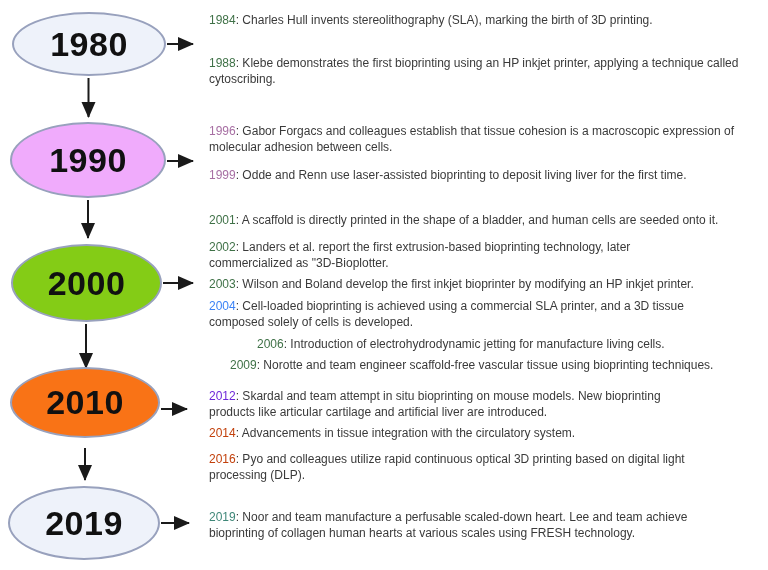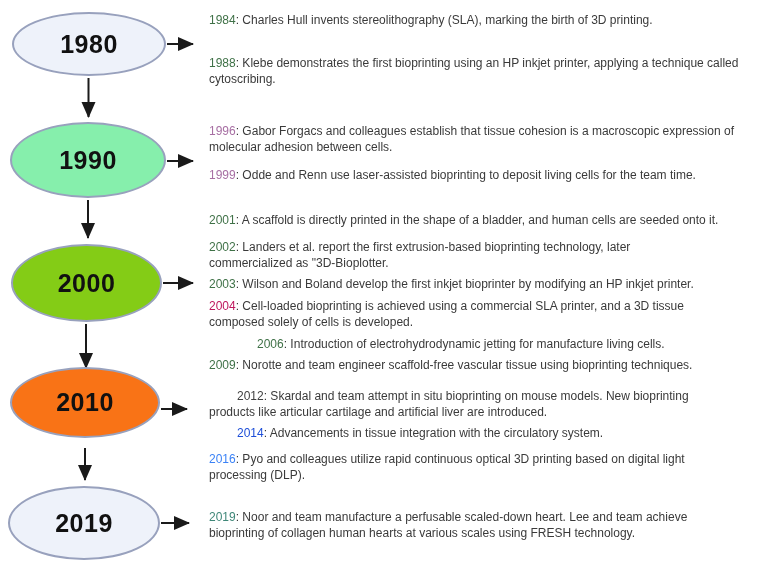--- a/index.html
+++ b/index.html
@@ -14,21 +14,21 @@
   .node{
     position:absolute;
     border-radius:50%;
     border:2px solid #98a1bd;
     background:#eef2fa;
     display:flex;align-items:center;justify-content:center;
     box-sizing:border-box;
   }
   .node-label{
     font-weight:bold;
-    font-size:25px;
+    font-size:34px;
     letter-spacing:0.5px;
   }
   .entry{
     position:absolute;
     left:209px;
     width:600px;
     font-size:12px;
     line-height:15.5px;
   }
   .etext{white-space:pre-wrap;}
@@ -53,21 +53,21 @@
     <line x1="167" y1="44" x2="193" y2="44" stroke="currentColor" stroke-width="2" marker-end="url(#ah)"></line>
     <line x1="167" y1="161" x2="193" y2="161" stroke="currentColor" stroke-width="2" marker-end="url(#ah)"></line>
     <line x1="163" y1="283" x2="193" y2="283" stroke="currentColor" stroke-width="2" marker-end="url(#ah)"></line>
     <line x1="161" y1="409" x2="187" y2="409" stroke="currentColor" stroke-width="2" marker-end="url(#ah)"></line>
     <line x1="161" y1="523" x2="189" y2="523" stroke="currentColor" stroke-width="2" marker-end="url(#ah)"></line>
   </svg>
 
   <div class="node" style="left: 12px; top: 12px; width: 154px; height: 64px; background: rgb(238, 242, 250); border-color: rgb(152, 161, 189);">
     <span class="node-label" style="color: rgb(17, 17, 17);">1980</span>
   </div>
-  <div class="node" style="left: 10px; top: 122px; width: 156px; height: 76px; background: #86efac; border-color: rgb(152, 161, 189);">
+  <div class="node" style="left: 10px; top: 122px; width: 156px; height: 76px; background: #f0abfc; border-color: rgb(152, 161, 189);">
     <span class="node-label" style="color: rgb(17, 17, 17);">1990</span>
   </div>
   <div class="node" style="left: 11px; top: 244px; width: 151px; height: 78px; background: #84cc16; border-color: rgb(152, 161, 189);">
     <span class="node-label" style="color: rgb(17, 17, 17);">2000</span>
   </div>
   <div class="node" style="left: 10px; top: 367px; width: 150px; height: 71px; background: #f97316; border-color: rgb(152, 161, 189);">
     <span class="node-label" style="color: rgb(17, 17, 17);">2010</span>
   </div>
   <div class="node" style="left: 8px; top: 486px; width: 152px; height: 74px; background: rgb(238, 242, 250); border-color: rgb(152, 161, 189);">
     <span class="node-label" style="color: rgb(17, 17, 17);">2019</span>
@@ -78,51 +78,51 @@
   </div>
   <div class="entry" style="top: 56px; color: rgb(58, 58, 58);">
     <span class="year" style="color: rgb(63, 113, 71); text-align: center;">1988</span><span class="etext">: Klebe demonstrates the first bioprinting using an HP inkjet printer, applying a technique called
 cytoscribing.</span>
   </div>
   <div class="entry" style="top: 124px; color: rgb(58, 58, 58);">
     <span class="year" style="color: rgb(167, 111, 163);">1996</span><span class="etext">: Gabor Forgacs and colleagues establish that tissue cohesion is a macroscopic expression of
 molecular adhesion between cells.</span>
   </div>
   <div class="entry" style="top: 168px; color: rgb(58, 58, 58);">
-    <span class="year" style="color: rgb(167, 111, 163);">1999</span><span class="etext">: Odde and Renn use laser-assisted bioprinting to deposit living cells for the team time.</span>
+    <span class="year" style="color: rgb(167, 111, 163);">1999</span><span class="etext">: Odde and Renn use laser-assisted bioprinting to deposit living liver for the first time.</span>
   </div>
   <div class="entry" style="top: 213px; color: rgb(58, 58, 58);">
     <span class="year" style="color: rgb(63, 113, 71);">2001</span><span class="etext">: A scaffold is directly printed in the shape of a bladder, and human cells are seeded onto it.</span>
   </div>
   <div class="entry" style="top: 240px; color: rgb(58, 58, 58);">
     <span class="year" style="color: rgb(63, 113, 71);">2002</span><span class="etext">: Landers et al. report the first extrusion-based bioprinting technology, later
 commercialized as "3D-Bioplotter.</span>
   </div>
   <div class="entry" style="top: 277px; color: rgb(58, 58, 58);">
     <span class="year" style="color: rgb(63, 113, 71);">2003</span><span class="etext">: Wilson and Boland develop the first inkjet bioprinter by modifying an HP inkjet printer.</span>
   </div>
   <div class="entry" style="top: 299px; color: rgb(58, 58, 58);">
-    <span class="year" style="color: #be185d;">2004</span><span class="etext">: Cell-loaded bioprinting is achieved using a commercial SLA printer, and a 3D tissue
+    <span class="year" style="color: #3b82f6;">2004</span><span class="etext">: Cell-loaded bioprinting is achieved using a commercial SLA printer, and a 3D tissue
 composed solely of cells is developed.</span>
   </div>
   <div class="entry" style="top: 337px; color: rgb(58, 58, 58);">
     <span class="year" style="color: rgb(63, 113, 71); margin-left: 48px;">2006</span><span class="etext">: Introduction of electrohydrodynamic jetting for manufacture living cells.</span>
   </div>
   <div class="entry" style="top: 358px; color: rgb(58, 58, 58);">
-    <span class="year" style="color: rgb(63, 113, 71);">2009</span><span class="etext">: Norotte and team engineer scaffold-free vascular tissue using bioprinting techniques.</span>
+    <span class="year" style="color: rgb(63, 113, 71); margin-left: 21px;">2009</span><span class="etext">: Norotte and team engineer scaffold-free vascular tissue using bioprinting techniques.</span>
   </div>
   <div class="entry" style="top: 389px; color: rgb(58, 58, 58);">
-    <span class="year" style="color: #404040; margin-left: 28px;">2012</span><span class="etext">: Skardal and team attempt in situ bioprinting on mouse models. New bioprinting
+    <span class="year" style="color: #6d28d9;">2012</span><span class="etext">: Skardal and team attempt in situ bioprinting on mouse models. New bioprinting
 products like articular cartilage and artificial liver are introduced.</span>
   </div>
   <div class="entry" style="top: 426px; color: rgb(58, 58, 58);">
-    <span class="year" style="color: #1d4ed8; margin-left: 28px;">2014</span><span class="etext">: Advancements in tissue integration with the circulatory system.</span>
+    <span class="year" style="color: #c2410c;">2014</span><span class="etext">: Advancements in tissue integration with the circulatory system.</span>
   </div>
   <div class="entry" style="top: 452px; color: rgb(58, 58, 58);">
-    <span class="year" style="color: #3b82f6;">2016</span><span class="etext">: Pyo and colleagues utilize rapid continuous optical 3D printing based on digital light
+    <span class="year" style="color: #c2410c;">2016</span><span class="etext">: Pyo and colleagues utilize rapid continuous optical 3D printing based on digital light
 processing (DLP).</span>
   </div>
   <div class="entry" style="top: 510px; color: rgb(58, 58, 58);">
     <span class="year" style="color: rgb(63, 135, 120);">2019</span><span class="etext">: Noor and team manufacture a perfusable scaled-down heart. Lee and team achieve
 bioprinting of collagen human hearts at various scales using FRESH technology.</span>
   </div>
 
 </div>
 
 </body></html>

